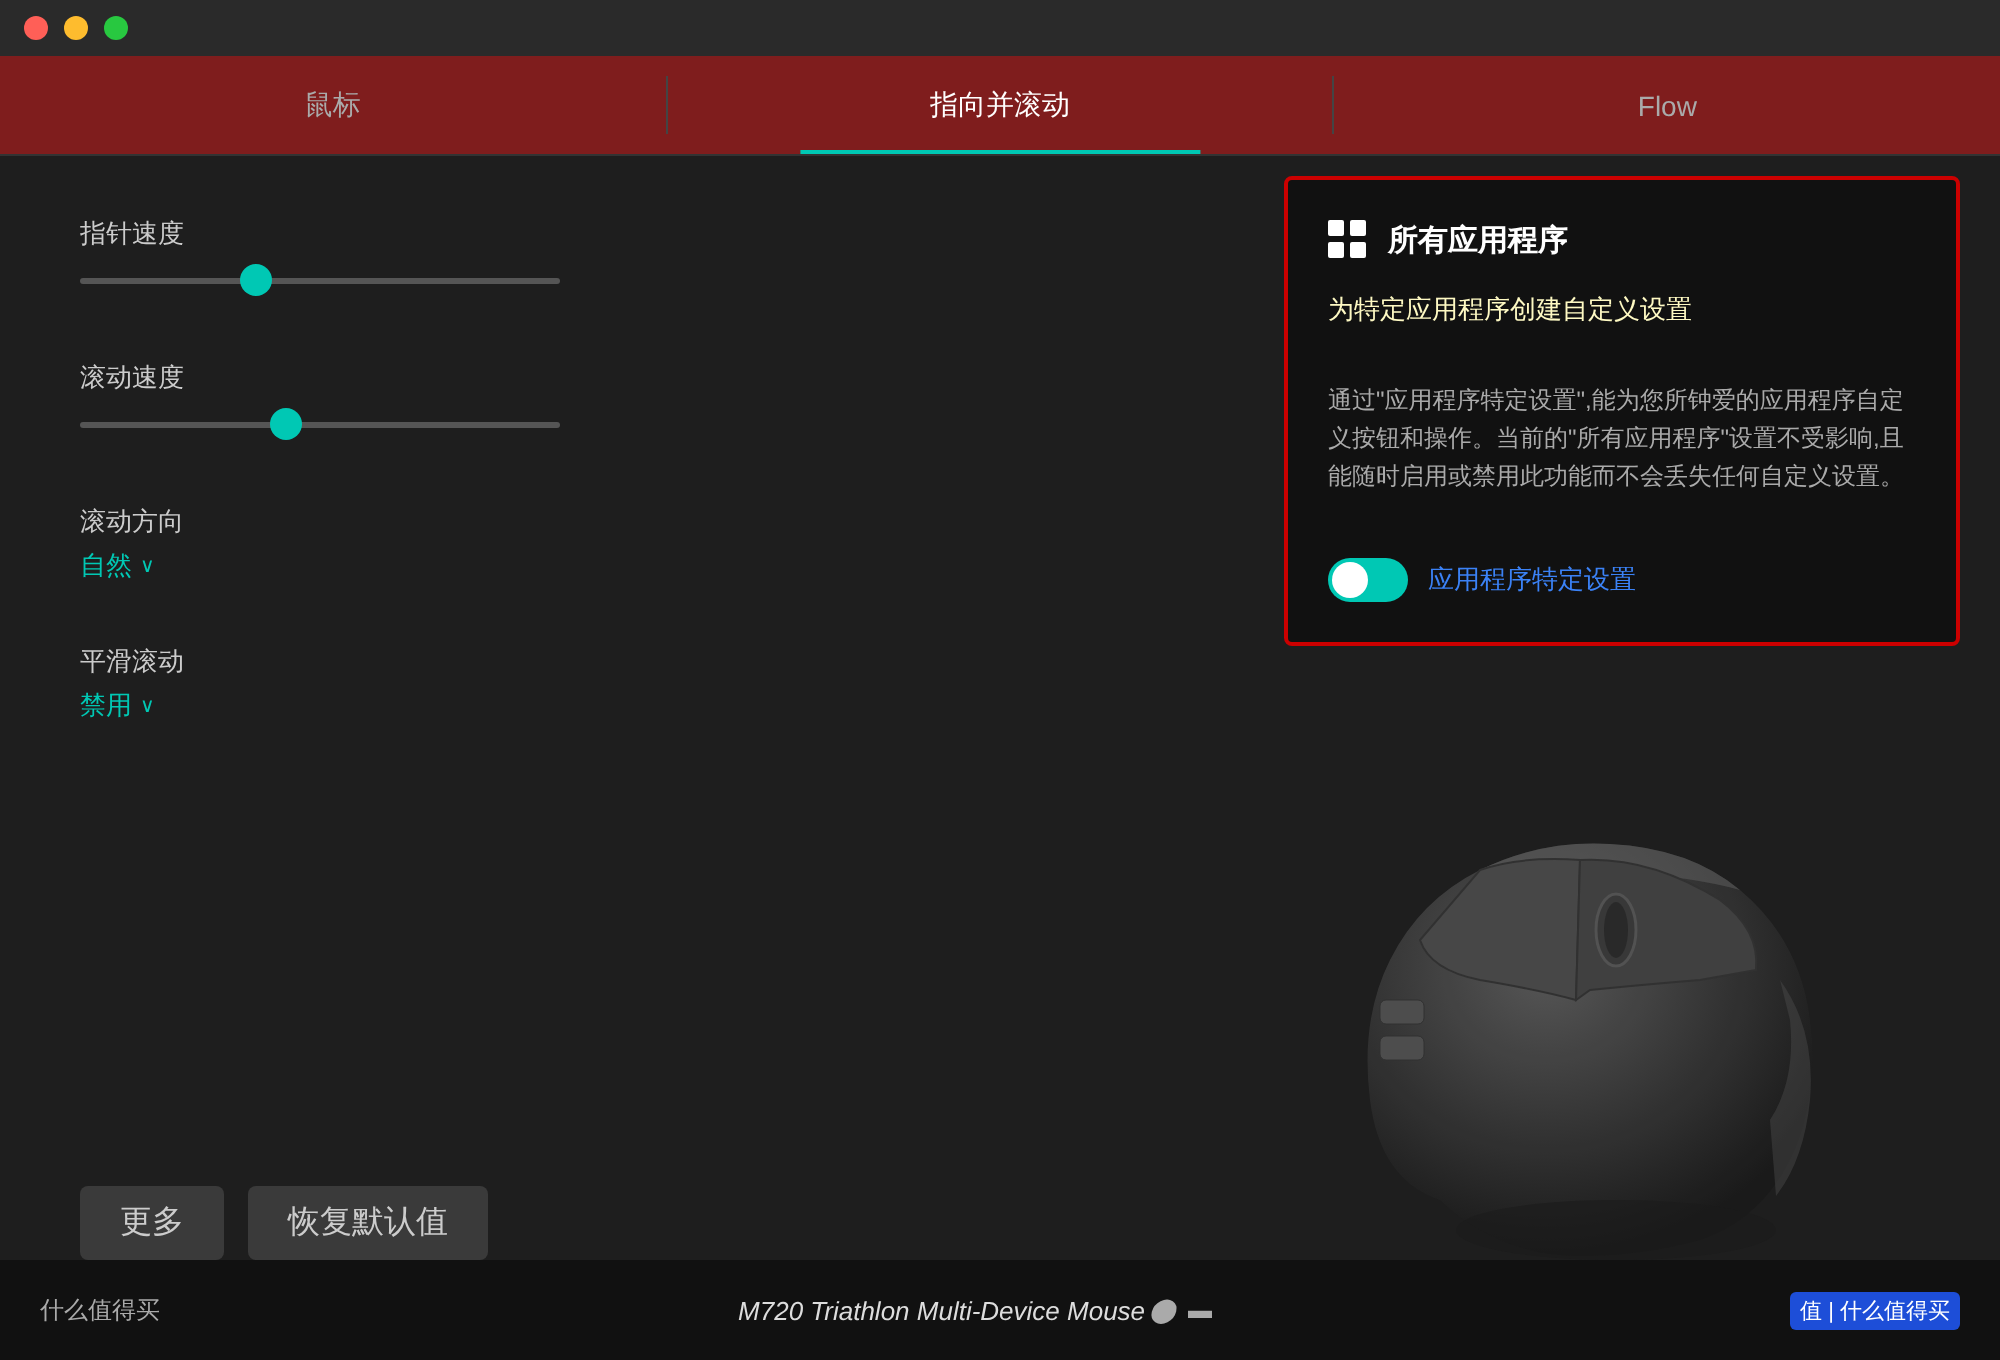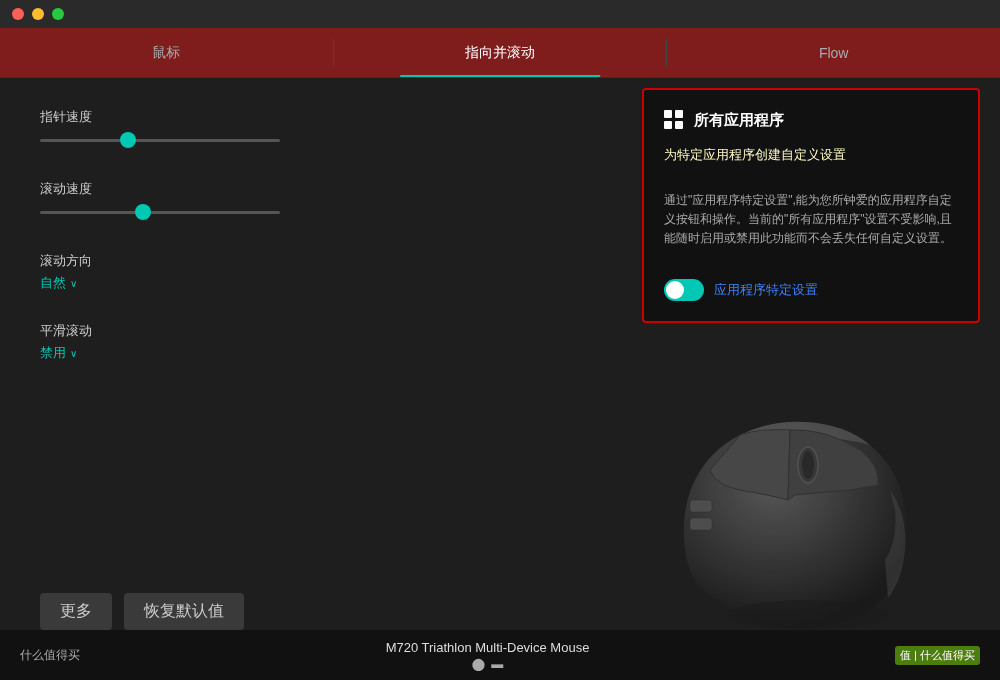--- a/index.html
+++ b/index.html
@@ -258,24 +258,24 @@
       padding: 0 20px;
     }
     .footer-left {
       font-size: 12px;
       color: #aaa;
       cursor: pointer;
     }
     .footer-center {
       flex: 1;
       display: flex;
-      flex-direction: column;
       align-items: center;
       justify-content: center;
       gap: 2px;
+      font-style: italic;
     }
     .device-name {
       font-size: 13px;
       color: #ddd;
     }
     .device-icons {
       display: flex;
       gap: 6px;
       align-items: center;
     }
@@ -288,21 +288,21 @@
       color: #aaa;
     }
     .footer-right {
       font-size: 11px;
       color: #aaa;
       display: flex;
       align-items: center;
       gap: 4px;
     }
     .watermark {
-      background: #4d7c0f;
+      background: #1d4ed8;
       color: white;
       padding: 2px 5px;
       border-radius: 3px;
       font-size: 11px;
     }
   </style>
 </head>
 <body>
 
 <div class="titlebar">

